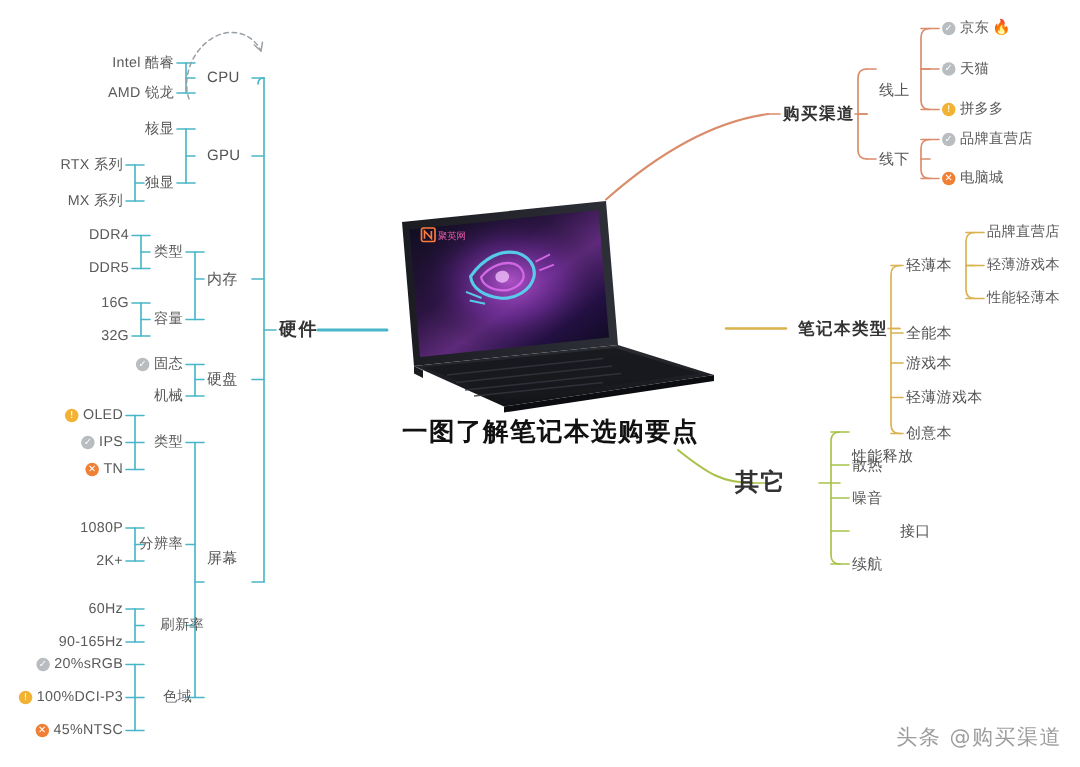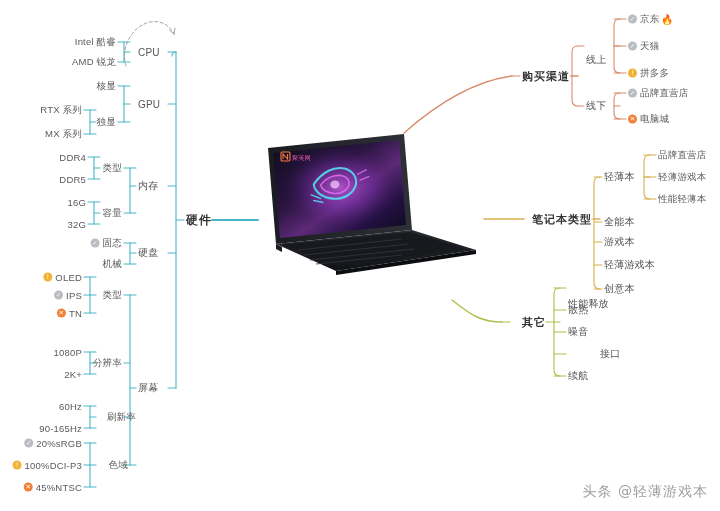--- a/index.html
+++ b/index.html
@@ -261,21 +261,22 @@
         <path d="M58,134 L162,123"></path>
         <path d="M64,138 L150,129"></path>
       </g>
 
       <polygon points="84,145 224,124 224,128 84,149" fill="#0c0d10"></polygon>
 
       <polygon points="24,118 30,121 30,126 24,123" fill="#1b1c21"></polygon>
     </svg>
   </div>
 
-  <div id="watermark">头条 @轻薄游戏本</div>
+  <div id="title">一图了解笔记本选购要点</div>
+  <div id="watermark">头条 @购买渠道</div>
 
   <div class="node lvl1" style="left:186px;top:220px">硬件</div>
 
   <div class="node lvl2" style="left:138px;top:52px">CPU</div>
   <div class="node lvl3 r" style="left:116px;top:42px">Intel 酷睿</div>
   <div class="node lvl3 r" style="left:116px;top:62px">AMD 锐龙</div>
 
   <div class="node lvl2" style="left:138px;top:104px">GPU</div>
   <div class="node lvl3 r" style="left:116px;top:86px">核显</div>
   <div class="node lvl3 r" style="left:116px;top:122px">独显</div>
@@ -290,21 +291,21 @@
   <div class="node lvl3 r" style="left:86px;top:202px">16G</div>
   <div class="node lvl3 r" style="left:86px;top:224px">32G</div>
 
   <div class="node lvl2" style="left:138px;top:253px">硬盘</div>
   <div class="node lvl3 r" style="left:122px;top:243px">
     <span class="ico ico-check">✓</span>
     <span>固态</span>
   </div>
   <div class="node lvl3 r" style="left:122px;top:264px">机械</div>
 
-  <div class="node lvl2" style="left:138px;top:388px">屏幕</div>
+  <div class="node lvl2" style="left:138px;top:372px">屏幕</div>
 
   <div class="node lvl3 r" style="left:122px;top:295px">类型</div>
   <div class="node lvl3 r" style="left:82px;top:277px">
     <span class="ico ico-warn">!</span>
     <span>OLED</span>
   </div>
   <div class="node lvl3 r" style="left:82px;top:295px">
     <span class="ico ico-check">✓</span>
     <span>IPS</span>
   </div>
@@ -364,20 +365,20 @@
   <div class="node lvl1 r" style="left:592px;top:219px;font-size:11px">笔记本类型</div>
   <div class="node lvl2" style="left:604px;top:177px">轻薄本</div>
   <div class="node lvl3" style="left:658px;top:155px">品牌直营店</div>
   <div class="node lvl3" style="left:658px;top:177px">轻薄游戏本</div>
   <div class="node lvl3" style="left:658px;top:199px">性能轻薄本</div>
   <div class="node lvl2" style="left:604px;top:222px">全能本</div>
   <div class="node lvl2" style="left:604px;top:242px">游戏本</div>
   <div class="node lvl2" style="left:604px;top:265px">轻薄游戏本</div>
   <div class="node lvl2" style="left:604px;top:289px">创意本</div>
 
-  <div class="node lvl1 r" style="left:546px;top:322px;font-size:11px">其它</div>
+  <div class="node lvl1 r" style="left:524px;top:322px;font-size:16px">其它</div>
   <div class="node lvl2" style="left:568px;top:304px">性能释放</div>
   <div class="node lvl2" style="left:568px;top:310px">散热</div>
   <div class="node lvl2" style="left:568px;top:332px">噪音</div>
   <div class="node lvl2" style="left:600px;top:354px">接口</div>
   <div class="node lvl2" style="left:568px;top:376px">续航</div>
 
 </div>
 
 </body></html>

